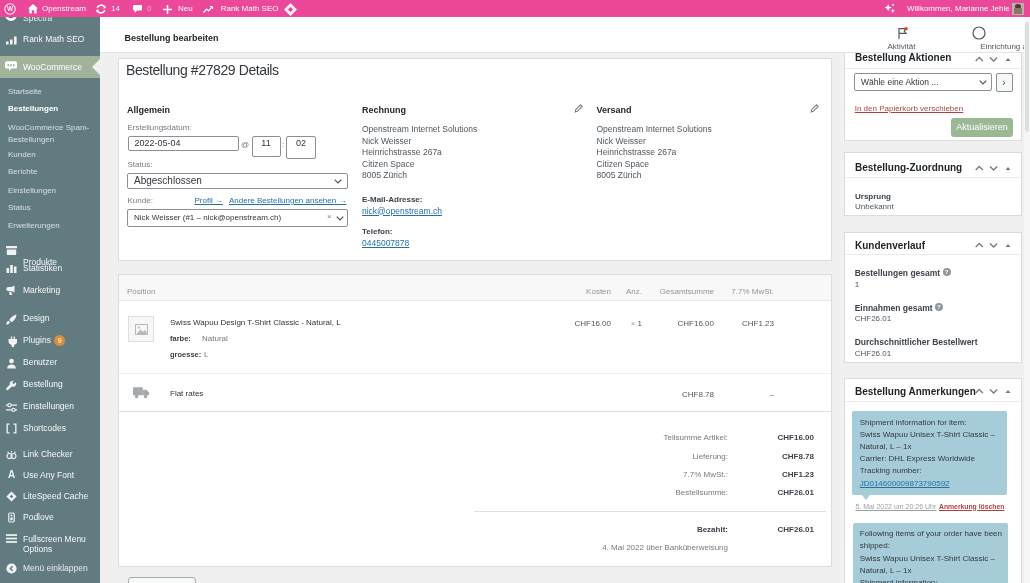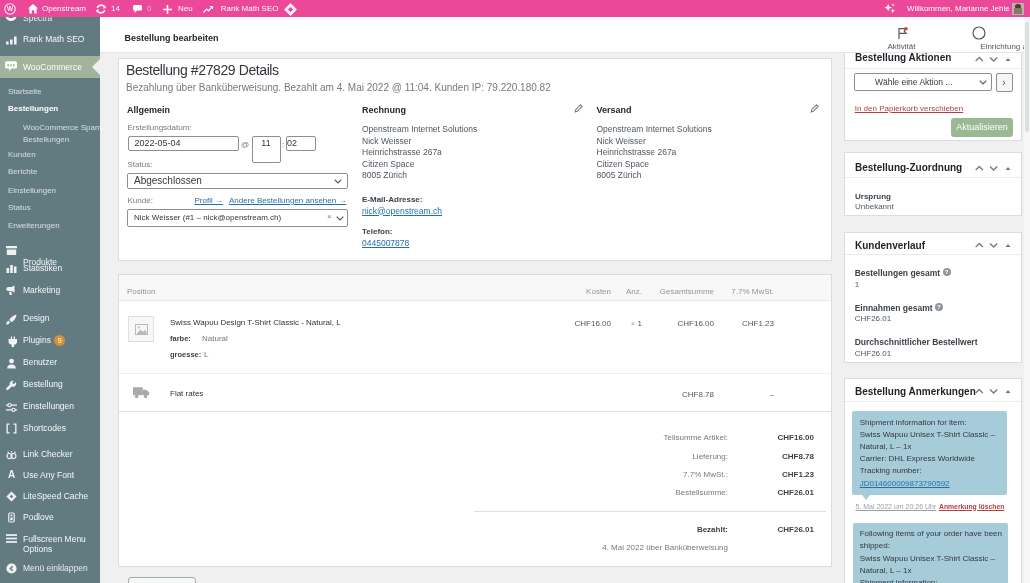--- a/index.html
+++ b/index.html
@@ -59,21 +59,21 @@
         <g fill="#a1b39a">
           <rect x="3" y="3.5" width="2" height="3" rx="1"></rect>
           <rect x="6.5" y="3.5" width="2" height="3" rx="1"></rect>
           <rect x="10" y="3.5" width="2" height="3" rx="1"></rect>
         </g>
       </svg>
     <div class="mi" style="top:63px; color:#fff;">WooCommerce</div>
 
     <div class="sub" style="top:87px">Startseite</div>
     <div class="sub" style="top:104px; color:#fff; font-weight:bold;">Bestellungen</div>
-    <div class="sub" style="top:122px; line-height:11.5px;margin-left:15px;">WooCommerce Spam-<br>Bestellungen</div>
+    <div class="sub" style="top:122px; line-height:11.5px;">WooCommerce Spam-<br>Bestellungen</div>
     <div class="sub" style="top:150px">Kunden</div>
     <div class="sub" style="top:167px">Berichte</div>
     <div class="sub" style="top:186px">Einstellungen</div>
     <div class="sub" style="top:203px">Status</div>
     <div class="sub" style="top:221px">Erweiterungen</div>
 
     <svg class="micon" style="top:244.5px" width="11" height="9" viewBox="0 0 11 9">
         <g fill="rgba(255,255,255,.9)">
           <rect x="0" y="0" width="11" height="2.3"></rect>
           <rect x="0.8" y="3.4" width="9.4" height="5.6" rx="0.8"></rect>
@@ -236,29 +236,28 @@
       </svg>
     <div class="ab" style="left:907px;">Willkommen, Marianne Jehle</div>
     <div class="abs" style="left:1012px; top:2.5px; width:12px; height:12px; background:#b9b2a8; overflow:hidden;">
       <div class="abs" style="left:2.5px; top:1px; width:6px; height:5.5px; border-radius:50%; background:#4a3c32;"></div>
       <div class="abs" style="left:1.5px; top:5.5px; width:8px; height:5.5px; background:#8a7866;"></div>
     </div>
   </div>
 
   <div class="panel" id="orderdata" style="left:118px; top:58px; width:714px; height:203px;"></div>
   <div class="t" style="left:126px; top:62px; font-size:14px; letter-spacing:-0.4px; color:#32373c;">Bestellung #27829 Details</div>
-  <div class="t" style="left:126px; top:81.5px; font-size:10px; color:#757a80;">Bezahlung über Banküberweisung. Bezahlt am 4. Mai 2022 @ 11:04. Kunden IP: 79.220.180.82</div>
 
   <div class="t" style="left:127px; top:104.5px; font-size:9px; font-weight:bold; color:#23282d;">Allgemein</div>
   <div class="t lab" style="left:127.5px; top:123px;">Erstellungsdatum:</div>
   <div class="inp" style="left:127.5px; top:136px; width:111px; height:15px; line-height:13px; padding-left:6px;">2022-05-04</div>
   <div class="t lab" style="left:241px; top:139.5px;">@</div>
-  <div class="inp" style="left:251.5px; top:136px; width:29px; height:27px; line-height:13px; text-align:center;">11</div>
+  <div class="inp" style="left:251.5px; top:136px; width:29px; height:21px; line-height:13px; text-align:center;">11</div>
   <div class="t lab" style="left:282px; top:139.5px;">:</div>
-  <div class="inp" style="left:286px; top:136px; width:30px; height:15px; line-height:13px; ">02</div>
+  <div class="inp" style="left:286px; top:136px; width:30px; height:23px; line-height:13px; text-align:center;">02</div>
   <div class="t lab" style="left:127.5px; top:160px;">Status:</div>
   <div class="inp" style="left:127px; top:173px; width:221px; height:16px; line-height:14px; padding-left:6px; font-size:10px;">Abgeschlossen</div>
   <svg class="chev" style="left:334px; top:179px;" viewBox="0 0 8 5">
       <path d="M0.7 0.7 L4 4 L7.3 0.7" fill="none" stroke="#50575e" stroke-width="1.2"></path>
     </svg>
   <div class="t lab" style="left:127.5px; top:196px;">Kunde:</div>
   <div class="t blue" style="left:194.5px; top:196px; font-size:8px;">Profil →</div>
   <div class="t blue" style="left:229px; top:196px; font-size:8px;">Andere Bestellungen ansehen →</div>
   <div class="inp" style="left:127px; top:209px; width:221px; height:18px; line-height:16px; padding-left:6px; font-size:8px;">Nick Weisser (#1 – nick@openstream.ch)</div>
   <div class="t" style="left:327px; top:212px; font-size:8px; color:#757a80;">×</div>
@@ -337,21 +336,21 @@
   <div class="abs" style="left:128px; top:577px; width:68px; height:18px; background:#f6f7f7; border:1px solid #a7aaad; border-radius:3px;"></div>
 
   <div class="panel" id="sp1" style="left:844px; top:48px; width:178px; height:93px;">
     <div class="pht" style="top:2.5px;">Bestellung Aktionen</div>
     <svg class="abs" style="left:130px; top:6px;" width="38" height="8" viewBox="0 0 38 8">
         <path d="M0.7 6 L4.3 2.5 L7.9 6" fill="none" stroke="#787c82" stroke-width="1.4"></path>
         <path d="M15 2.5 L18.6 6 L22.2 2.5" fill="none" stroke="#787c82" stroke-width="1.4"></path>
         <path d="M30.5 6 L33 3 L35.5 6 Z" fill="#787c82"></path>
       </svg>
     <div class="abs" style="left:0; top:18.6px; width:176px; border-top:1px solid #ececec;"></div>
-    <div class="inp" style="left:9px; top:24.4px; width:138px; height:18px; line-height:16px; padding-left:20px; font-size:8.5px;">Wähle eine Aktion ...</div>
+    <div class="inp" style="left:9px; top:24.4px; width:138px; height:18px; line-height:16px; padding-left:6px; font-size:8.5px;">Wähle eine Aktion ...</div>
     <svg class="chev" style="left:134px; top:31px;" viewBox="0 0 8 5">
         <path d="M0.7 0.7 L4 4 L7.3 0.7" fill="none" stroke="#50575e" stroke-width="1.2"></path>
       </svg>
     <div class="inp" style="left:150.5px; top:24.4px; width:17px; height:19px; line-height:17px; text-align:center; background:#f6f7f7; color:#50575e; font-size:10px;">›</div>
     <div class="t red" style="left:9.7px; top:55px; font-size:8px;">In den Papierkorb verschieben</div>
     <div class="abs" style="left:106px; top:69.3px; width:62px; height:18.4px; background:#9bb894; border-radius:3px; color:#fff; font-size:9px; text-align:center; line-height:18.4px;">Aktualisieren</div>
   </div>
 
   <div class="panel" id="sp2" style="left:844px; top:152px; width:178px; height:64px;">
     <div class="pht" style="top:8.7px;">Bestellung-Zuordnung</div>

